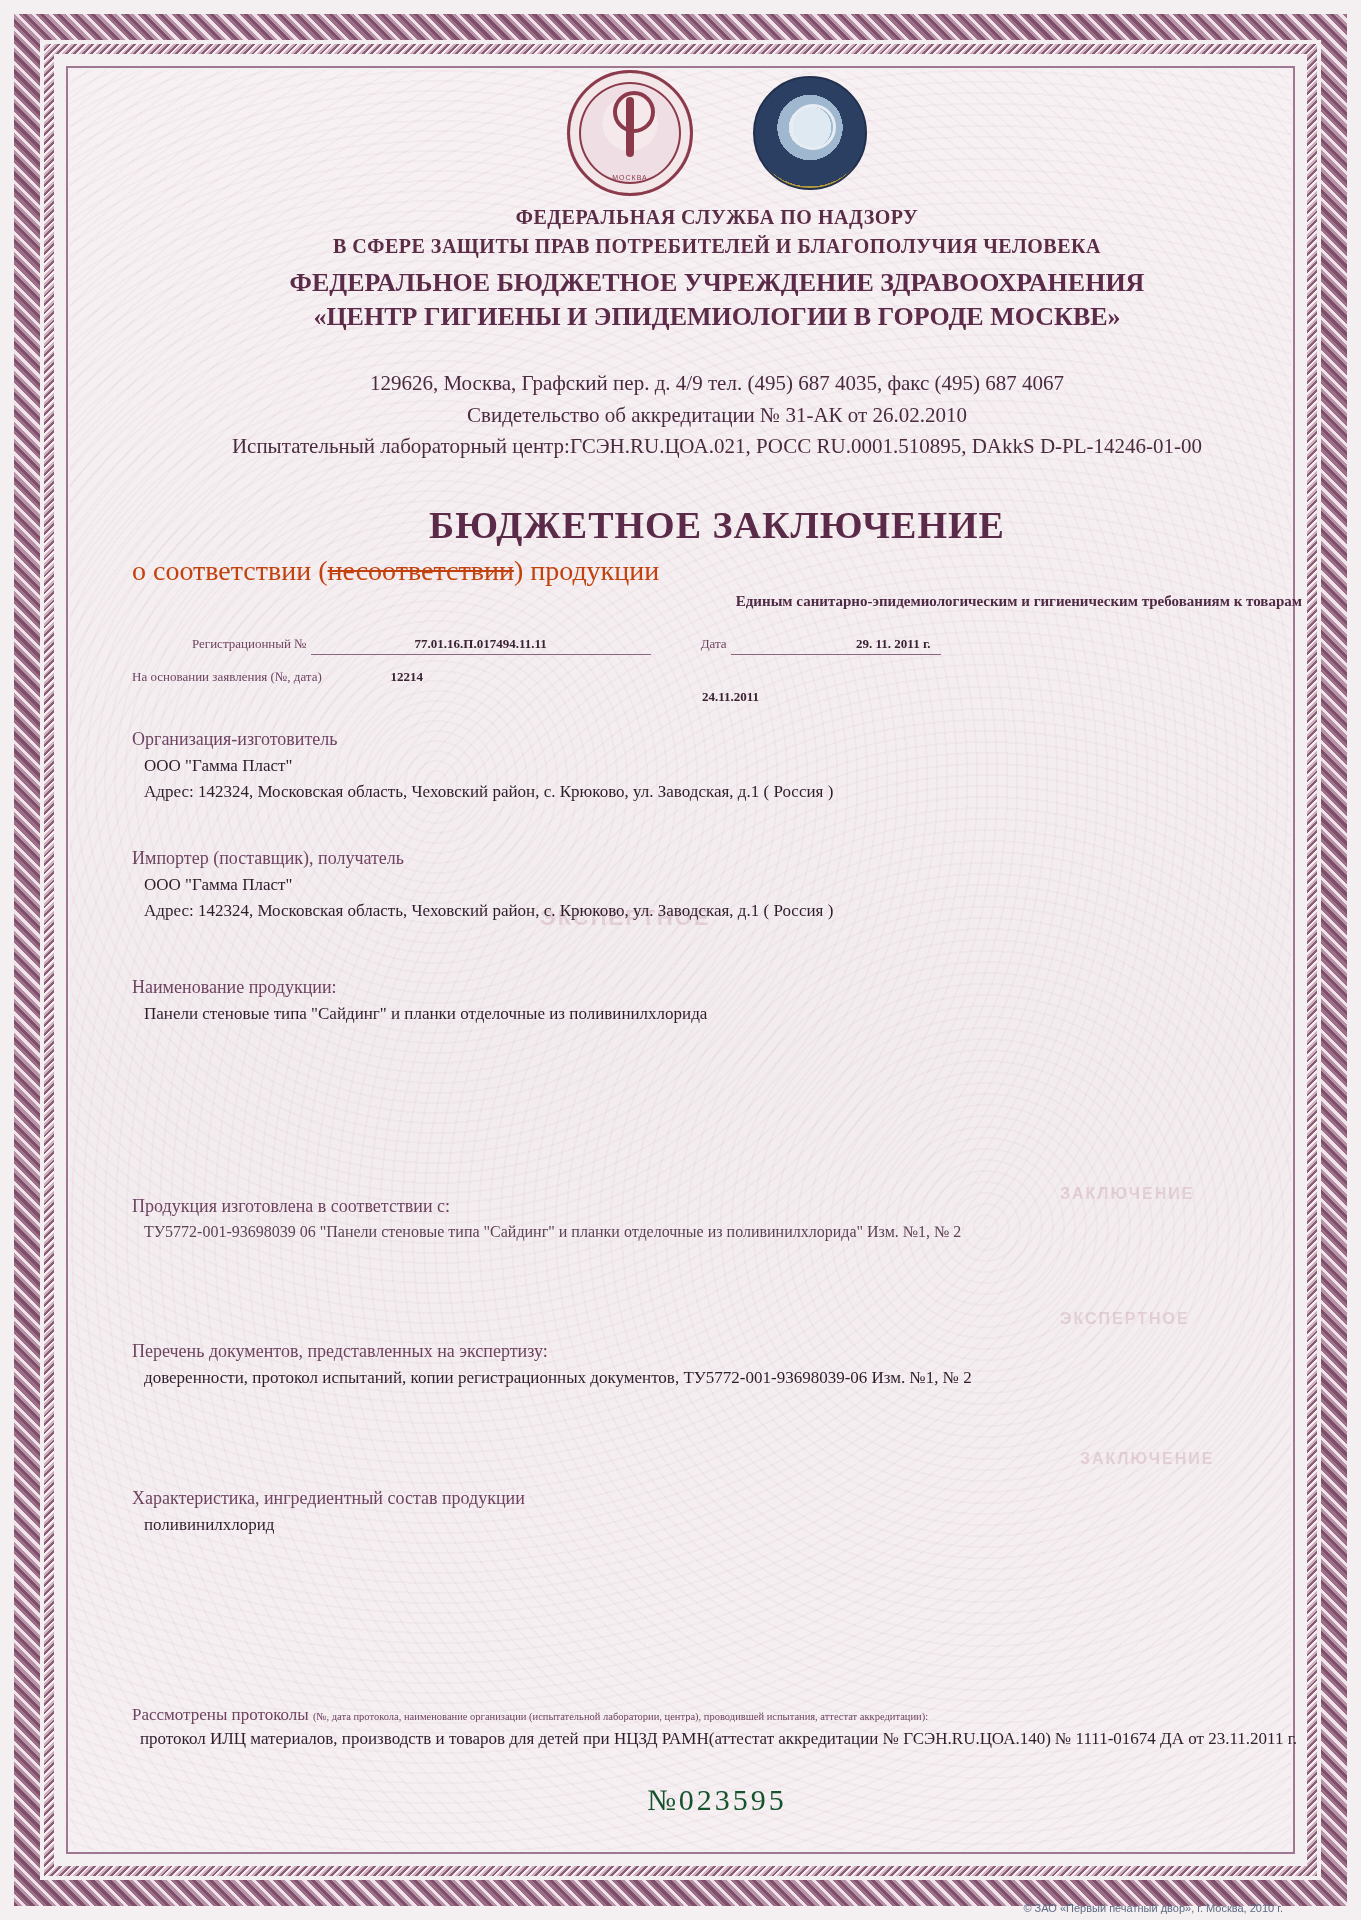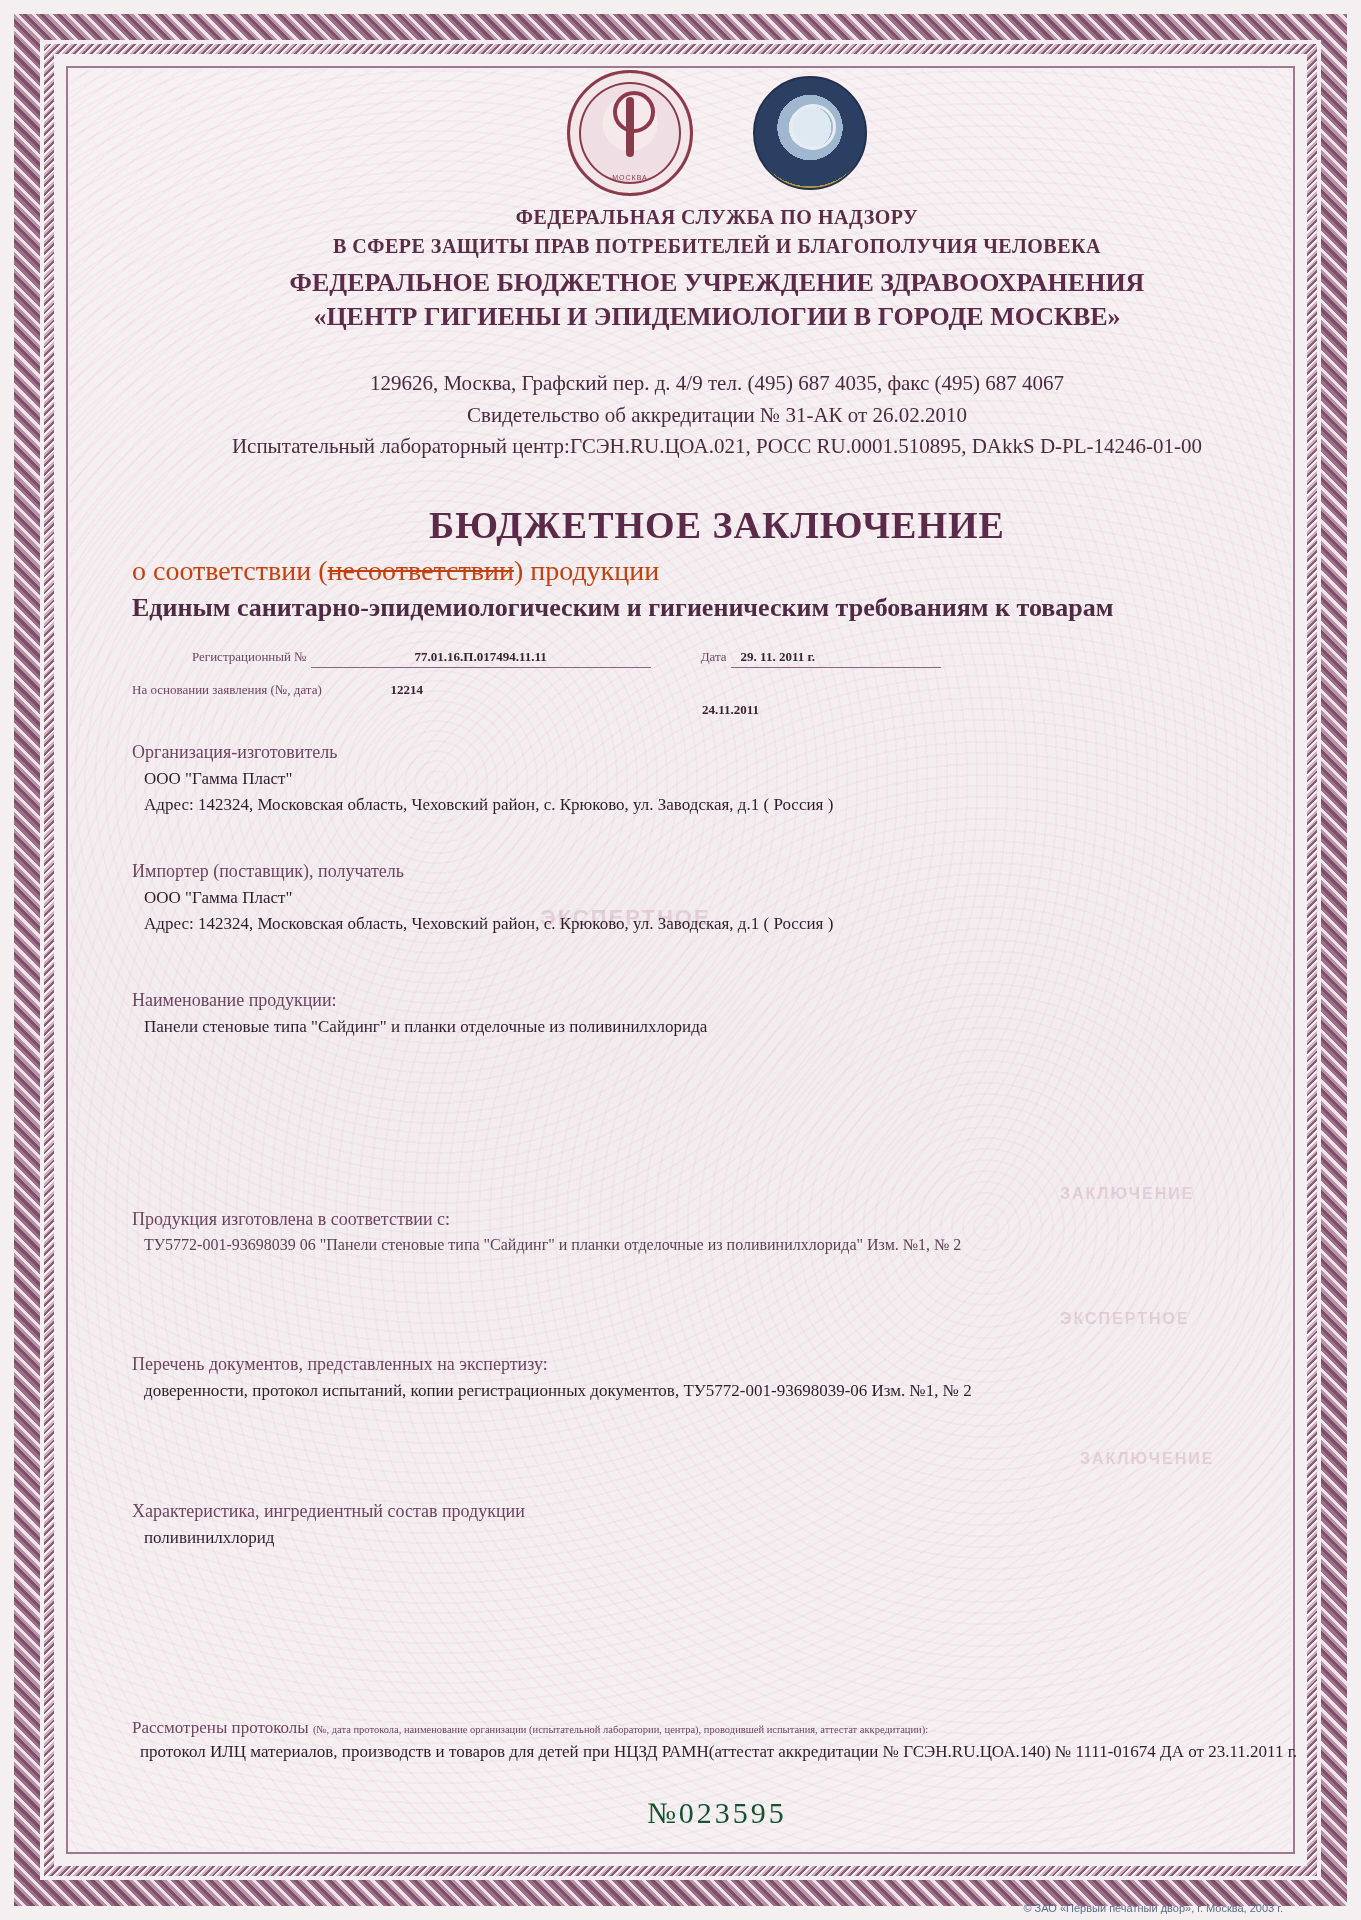--- a/index.html
+++ b/index.html
@@ -161,23 +161,23 @@
     margin-top: 40px;
   }
   .subtitle {
     text-align: left;
     font-size: 28px;
     margin-top: 8px;
     color: #c2410c;
   }
   .strike { text-decoration: line-through; }
   .subtitle2 {
-    text-align: left;
-    font-weight: bold;
-    font-size: 26px;
+    text-align: right;
+    font-weight: bold;
+    font-size: 15px;
     margin-top: 6px;
     color: #4f2a44;
   }
   .row {
     display: flex;
     align-items: baseline;
     margin-top: 14px;
     font-size: 13px;
   }
   .lbl { color: #6d4360; }
@@ -265,21 +265,21 @@
     <div class="subtitle">
       <span>о соответствии (</span><span class="strike">несоответствии</span><span>) продукции</span>
     </div>
 
     <div class="subtitle2">Единым санитарно-эпидемиологическим и гигиеническим требованиям к товарам</div>
 
     <div class="row reg-line">
       <span class="lbl" style="margin-left:60px;">Регистрационный №</span>
       <span class="val" style="min-width:320px; text-align:center;">77.01.16.П.017494.11.11</span>
       <span class="lbl" style="margin-left:50px;">Дата</span>
-      <span class="val" style="min-width:190px; text-align:left;">29. 11. 2011 г.</span>
+      <span class="val" style="min-width:190px; text-align:right;">29. 11. 2011 г.</span>
     </div>
 
     <div class="row">
       <span class="lbl">На основании заявления (№, дата)</span>
       <span class="val noline" style="min-width:150px; text-align:center;">12214</span>
     </div>
     <div class="row" style="margin-top:2px;">
       <span class="val noline" style="margin-left:560px;">24.11.2011</span>
     </div>
 
@@ -313,14 +313,14 @@
 
     <div class="protocol-label">
       <span>Рассмотрены протоколы</span>
       <span class="tiny-note">(№, дата протокола, наименование организации (испытательной лаборатории, центра), проводившей испытания, аттестат аккредитации):</span>
     </div>
     <div class="section-value" style="padding-left:8px; margin-top:4px;">протокол ИЛЦ материалов, производств и товаров для детей при НЦЗД РАМН(аттестат аккредитации № ГСЭН.RU.ЦОА.140) № 1111-01674 ДА от 23.11.2011 г.</div>
 
     <div class="serial">№023595</div>
   </div>
 
-  <div class="footer-print">© ЗАО «Первый печатный двор», г. Москва, 2003 г.</div>
+  <div class="footer-print">© ЗАО «Первый печатный двор», г. Москва, 2010 г.</div>
 </div>
 
 </body></html>

